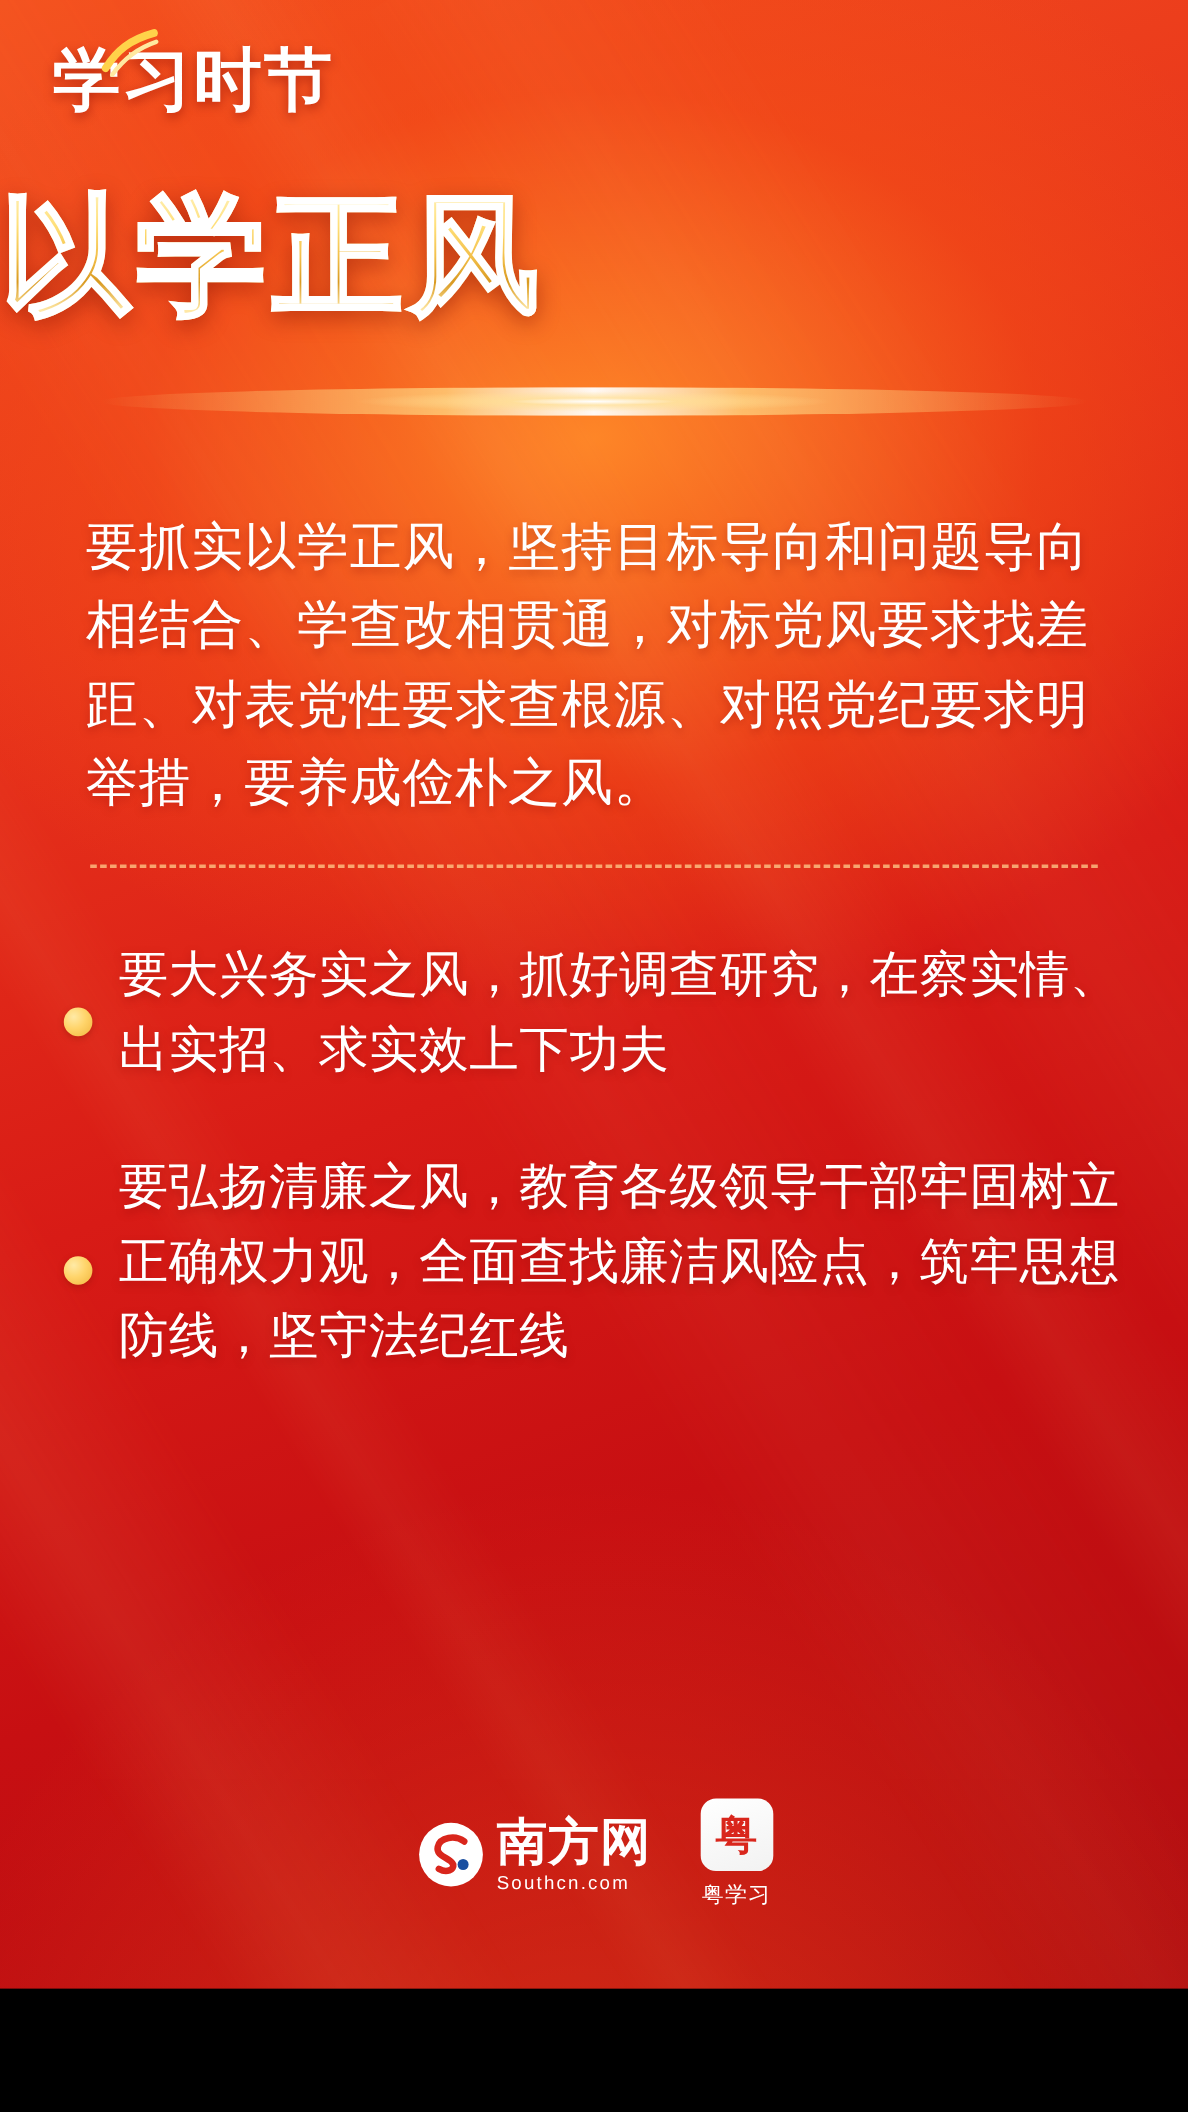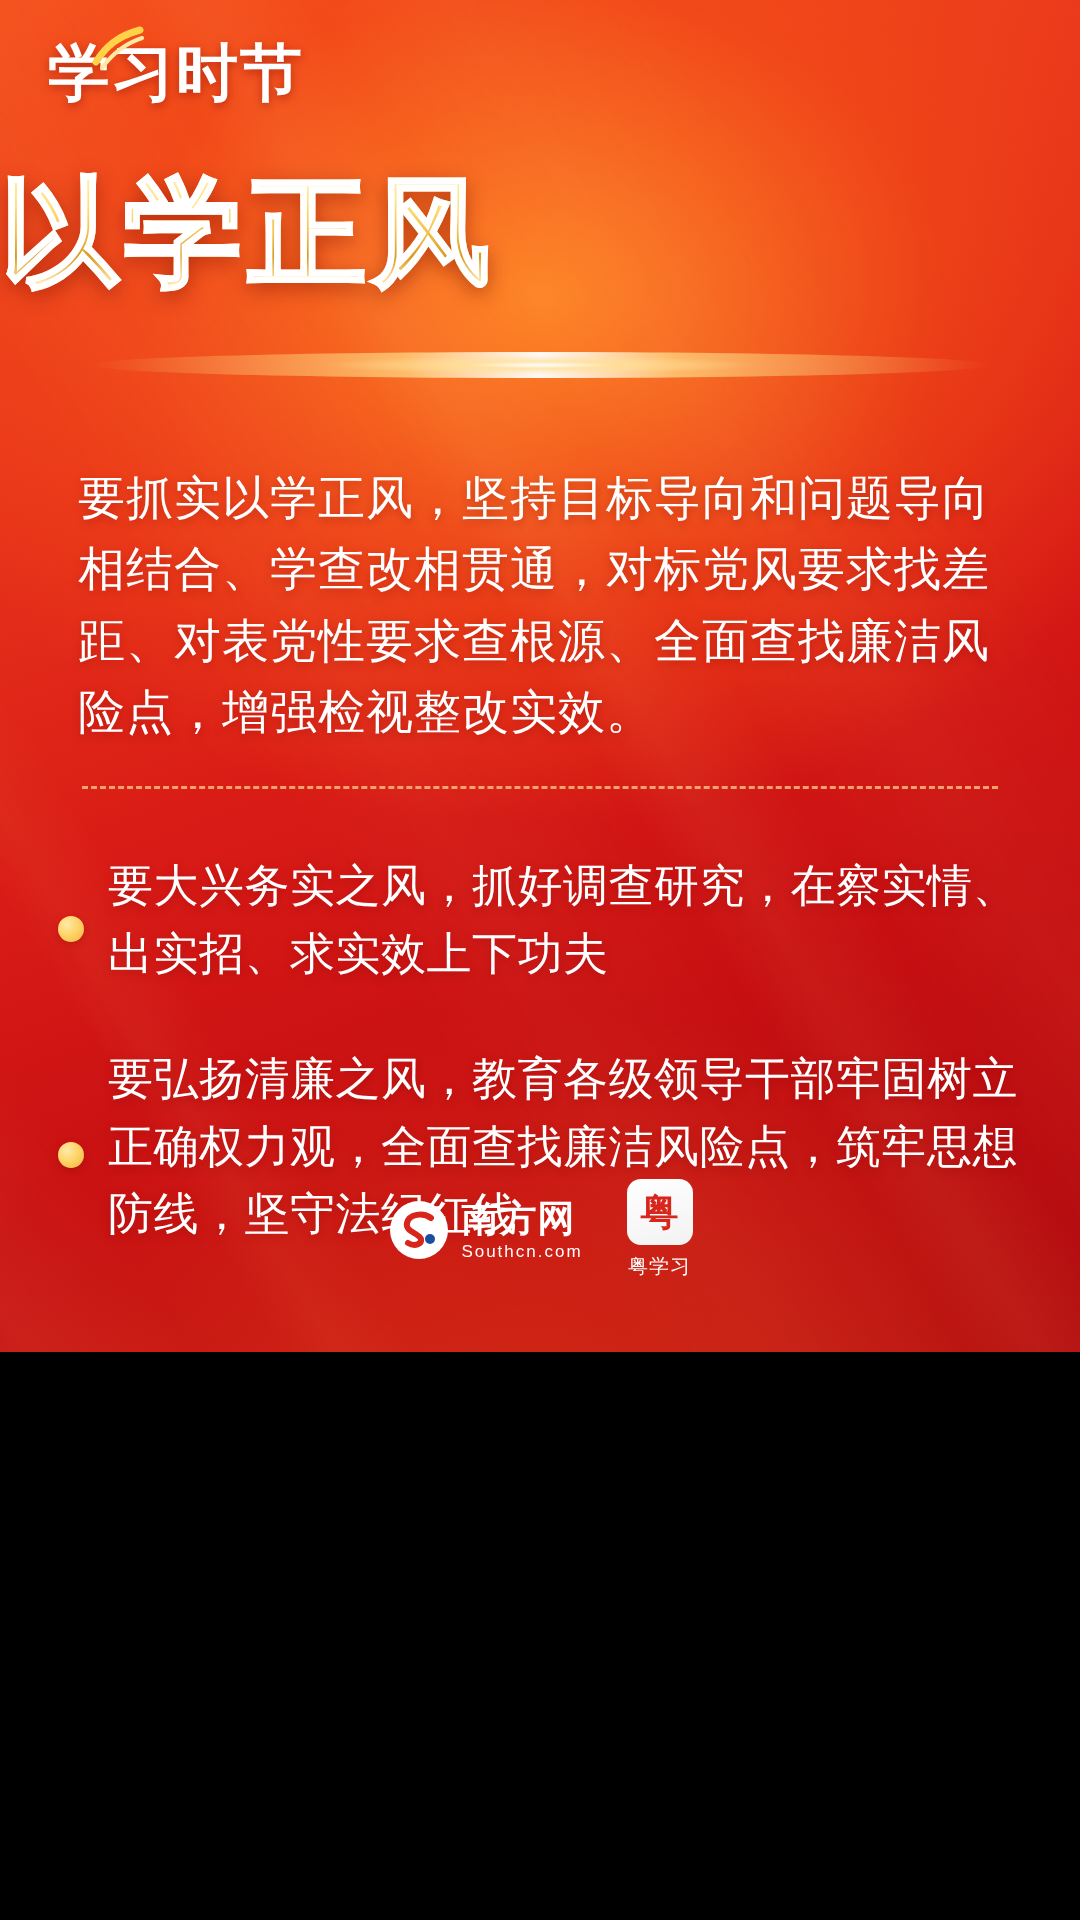--- a/index.html
+++ b/index.html
@@ -6,21 +6,21 @@
     margin: 0;
     padding: 0;
     background: #000;
   }
   body {
     font-family: "Liberation Sans", "DejaVu Sans", sans-serif;
   }
   .poster {
     position: relative;
     width: 1080px;
-    height: 1352px;
+    height: 1808px;
     overflow: hidden;
     background:
       radial-gradient(ellipse 900px 700px at 50% 22%, rgba(255,138,40,0.95) 0%, rgba(244,78,22,0.55) 45%, rgba(214,31,18,0.0) 75%),
       linear-gradient(160deg, #f4511e 0%, #e8341b 28%, #d81b16 52%, #c70f12 72%, #b00c10 100%);
   }
   
   .streaks {
     position: absolute;
     inset: 0;
     overflow: hidden;
@@ -202,21 +202,21 @@
     width: 64px;
     height: 64px;
   }
   .southcn-text {
     display: flex;
     flex-direction: column;
     align-items: flex-start;
     line-height: 1;
   }
   .southcn-cn {
-    font-size: 37px;
+    font-size: 46px;
     font-weight: bold;
     color: #ffffff;
     letter-spacing: 1px;
     font-family: "DejaVu Sans", "Liberation Sans", sans-serif;
   }
   .southcn-en {
     font-size: 17px;
     color: #ffffff;
     letter-spacing: 2px;
     margin-top: 6px;
@@ -272,21 +272,21 @@
     <path d="M4 36 C14 20, 26 10, 48 4" stroke="#ffd24a" stroke-width="7" fill="none" stroke-linecap="round"></path>
     <path d="M10 42 C20 28, 32 18, 50 12" stroke="#ffe9a0" stroke-width="4" fill="none" stroke-linecap="round"></path>
   </svg>
 
   <div class="title-wrap">
     <div class="title">以学正风</div>
   </div>
 
   <div class="divider-glow"></div>
 
-  <div class="lead">要抓实以学正风，坚持目标导向和问题导向相结合、学查改相贯通，对标党风要求找差距、对表党性要求查根源、全面查找廉洁风险点，增强检视整改实效。</div>
+  <div class="lead">要抓实以学正风，坚持目标导向和问题导向相结合、学查改相贯通，对标党风要求找差距、对表党性要求查根源、对照党纪要求明举措，要养成俭朴之风。</div>
 
   <div class="dashed"></div>
 
   <div class="points">
     <div class="point">
       <span class="dot"></span>
       <span class="point-text">要大兴务实之风，抓好调查研究，在察实情、出实招、求实效上下功夫</span>
     </div>
     <div class="point">
       <span class="dot"></span>

